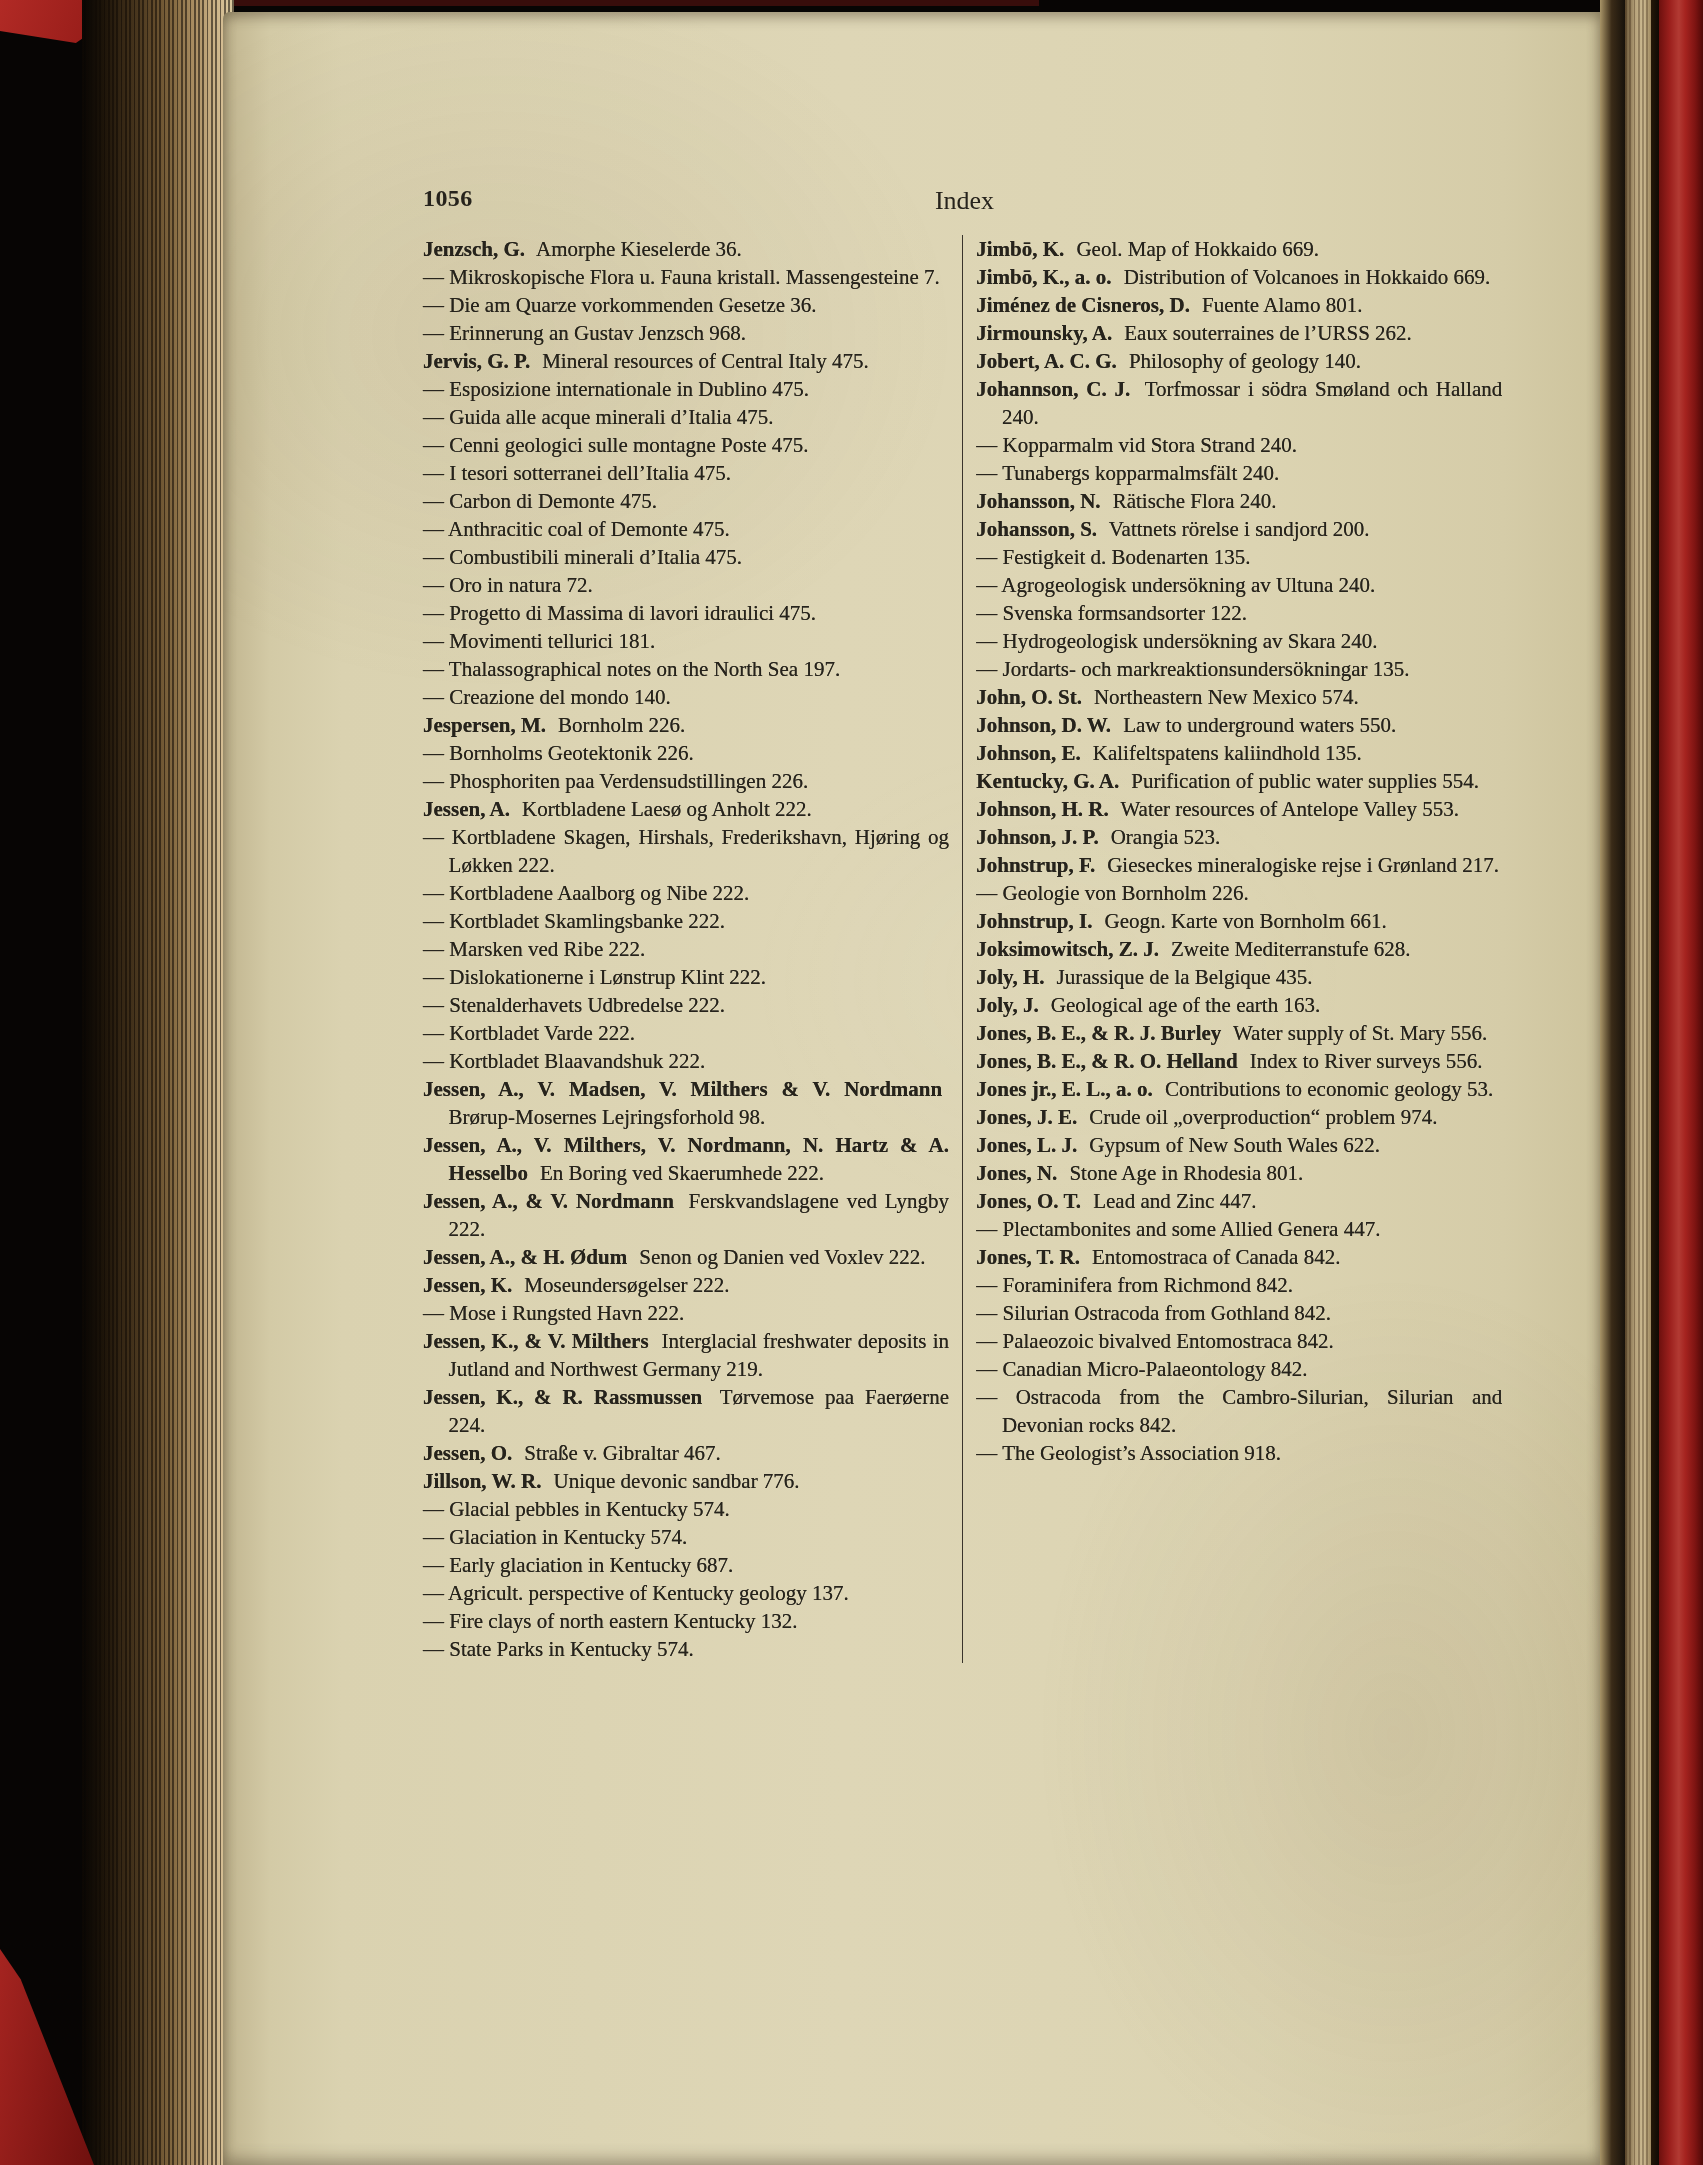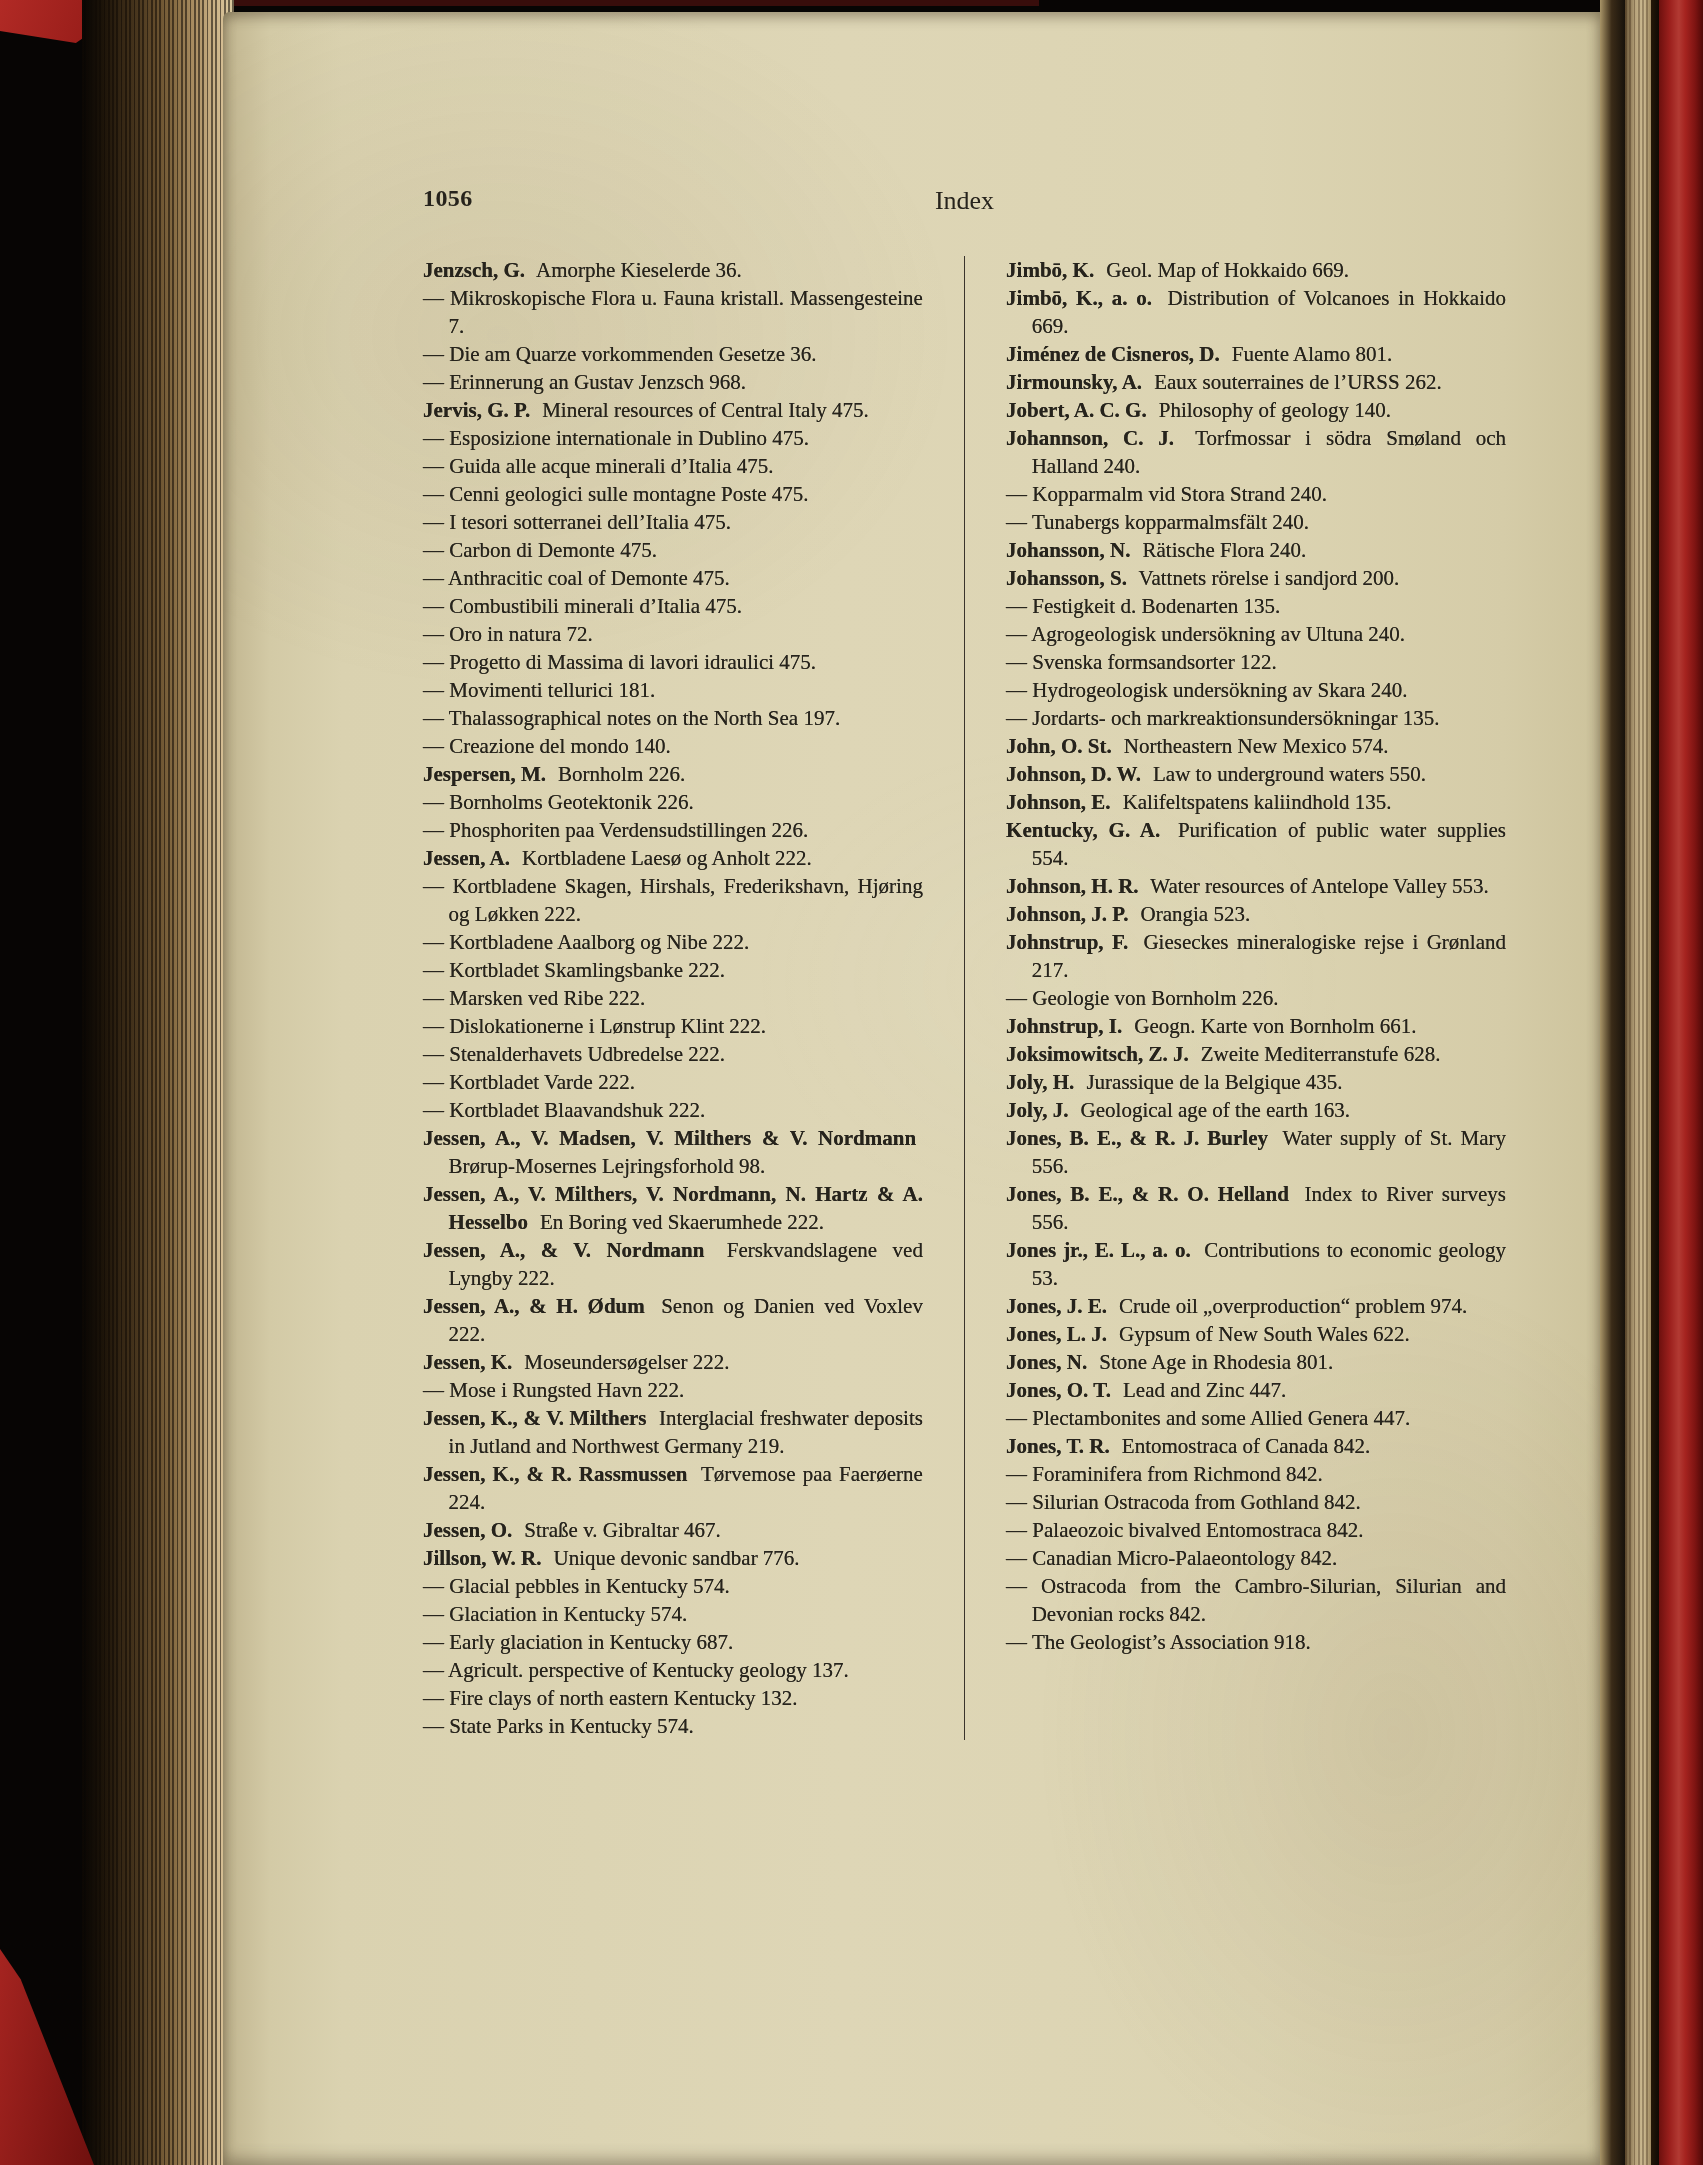--- a/index.html
+++ b/index.html
@@ -68,30 +68,30 @@
       radial-gradient(767px 596px at 20% 15%, rgba(120,95,60,.08), rgba(0,0,0,0) 60%),
       radial-gradient(596px 767px at 85% 80%, rgba(120,95,60,.10), rgba(0,0,0,0) 60%),
       radial-gradient(426px 341px at 60% 45%, rgba(255,255,240,.05), rgba(0,0,0,0) 70%);
   }
 
   
   .text-block {
     position:absolute; left:200px; top:170px; width:1083px; z-index:2;
     color:#26231c;
   }
-  .header-row { position:relative; height:36px; margin-bottom:38px; }
+  .header-row { position:relative; height:36px; margin-bottom:17px; }
   .page-number {
     position:absolute; left:0; top:3.4px;
     font-size:24px; font-weight:bold; letter-spacing:0.4px;
   }
   .header-title {
     position:absolute; left:50%; top:4.3px; transform:translateX(-50%);
     font-size:26px;
   }
-  .columns { display:flex;gap:28px; }
+  .columns { display:flex; }
   .col {
     width:526px;
     font-size:21px;
     line-height:28px;
     text-shadow:0 0 0.3px rgba(38,35,28,.8);
   }
   .divider { width:1.7px; background:#3a342c; margin:0 12.8px; }
   .entry {
     text-align:justify;
     padding-left:25.6px;

